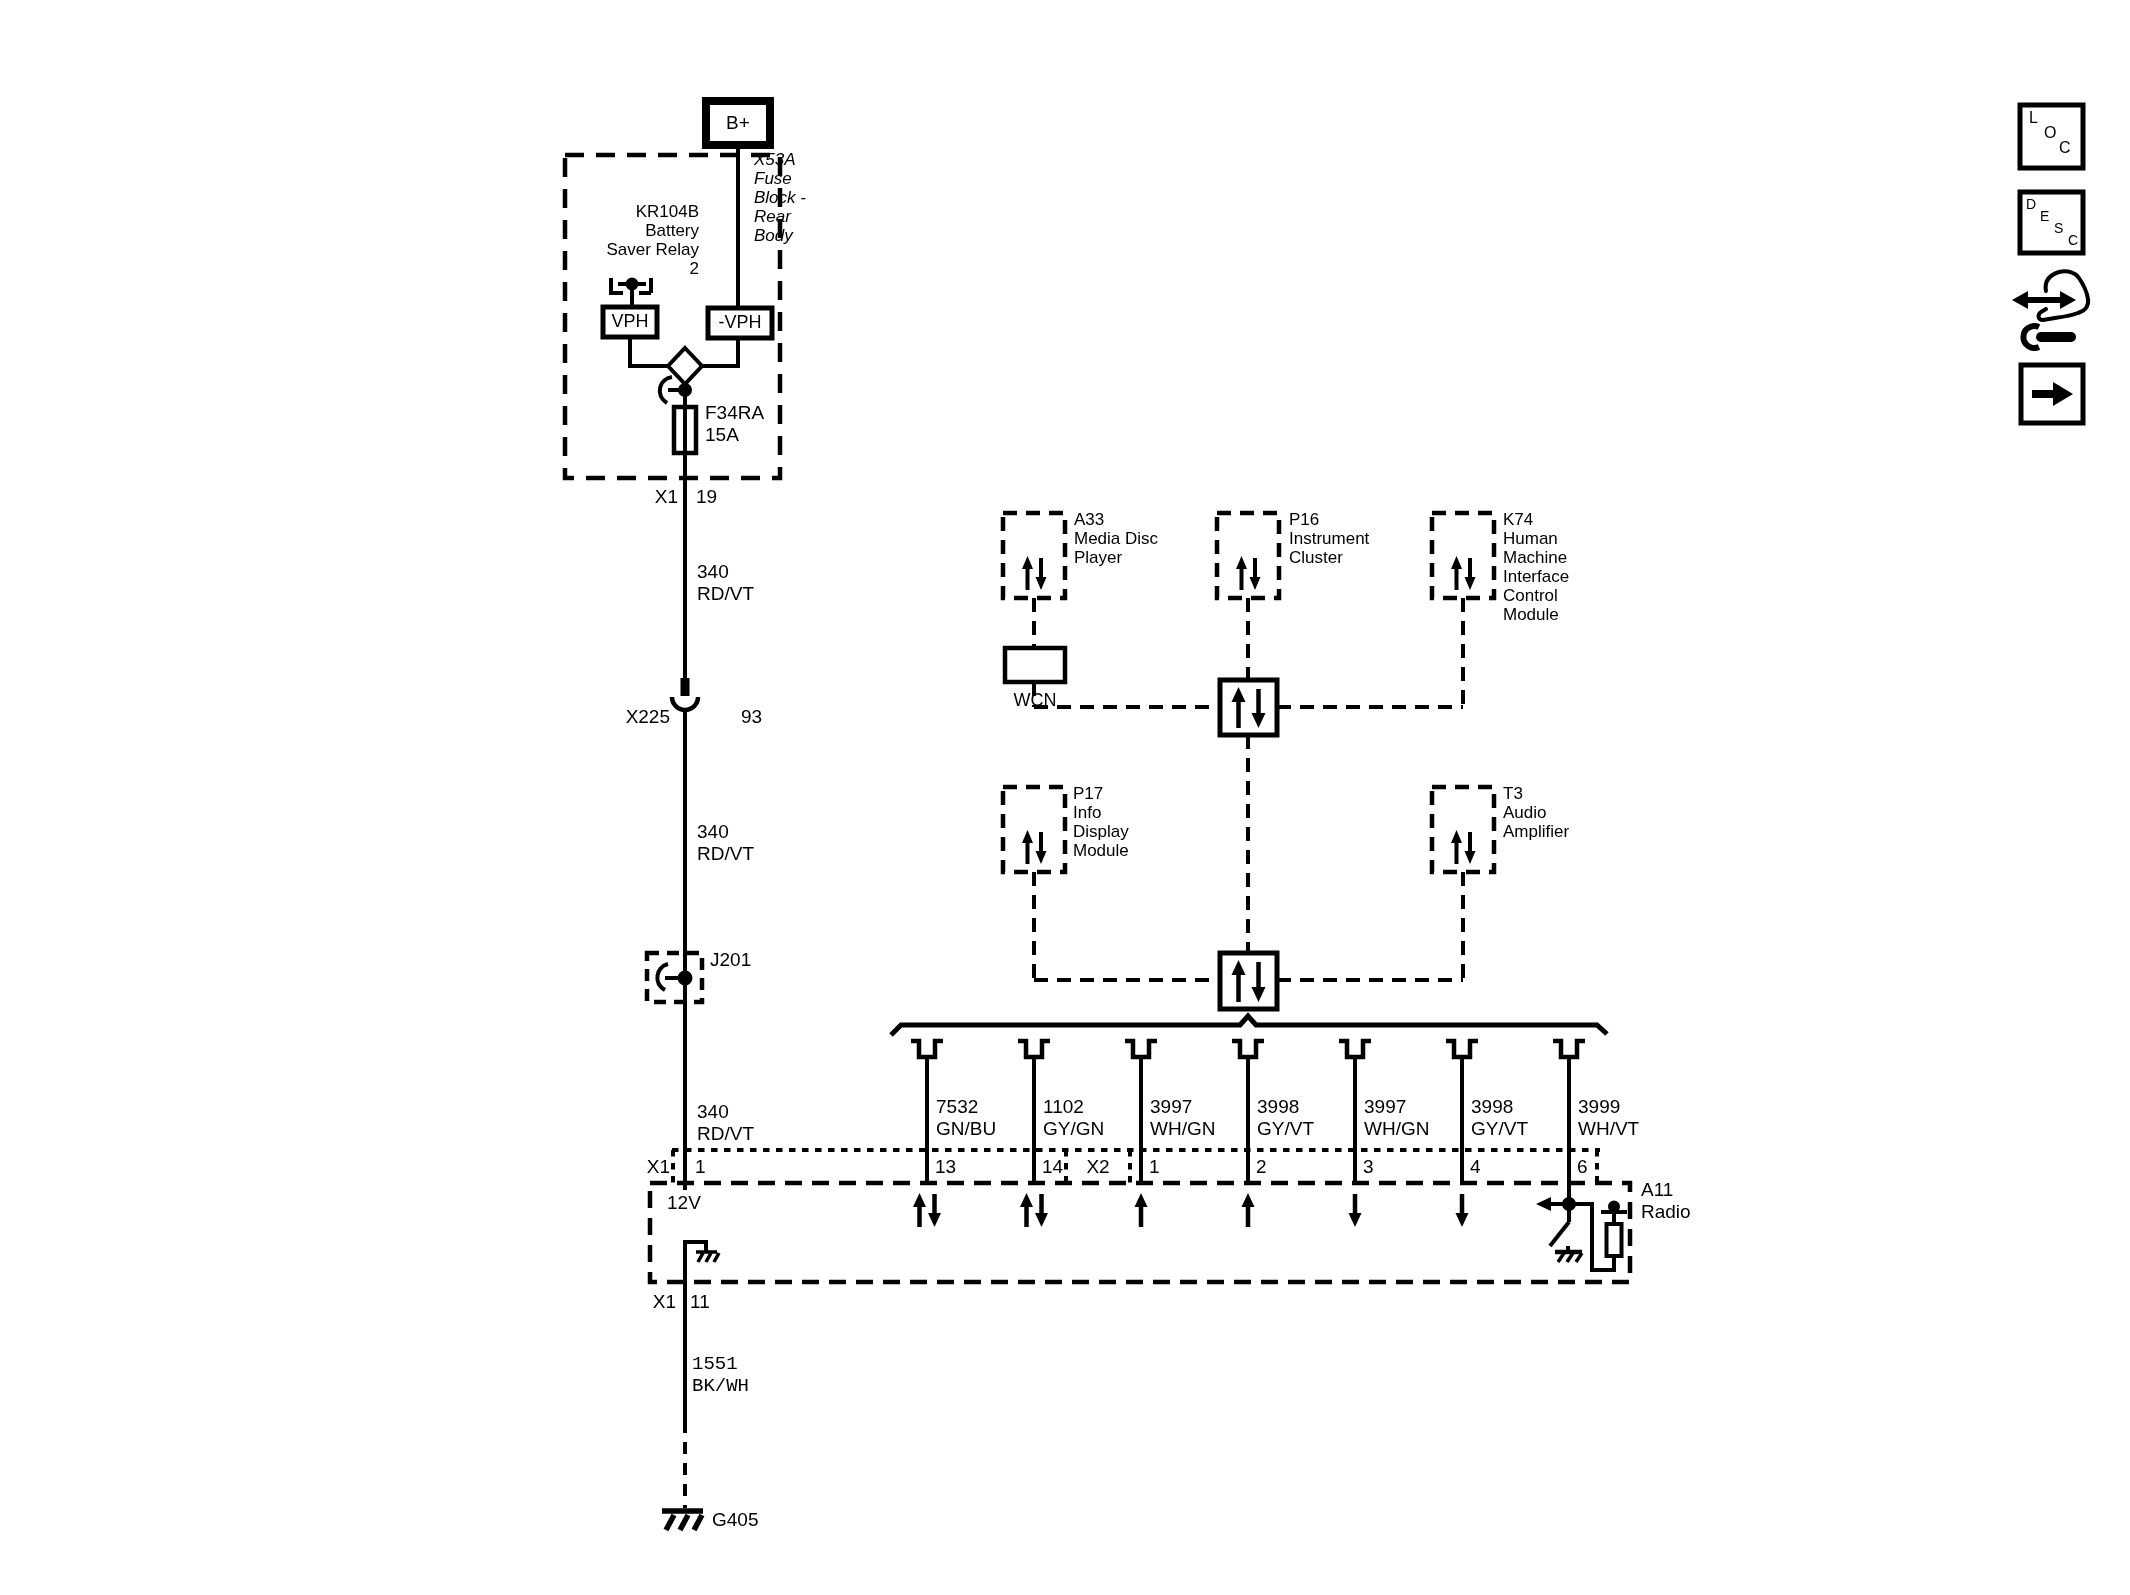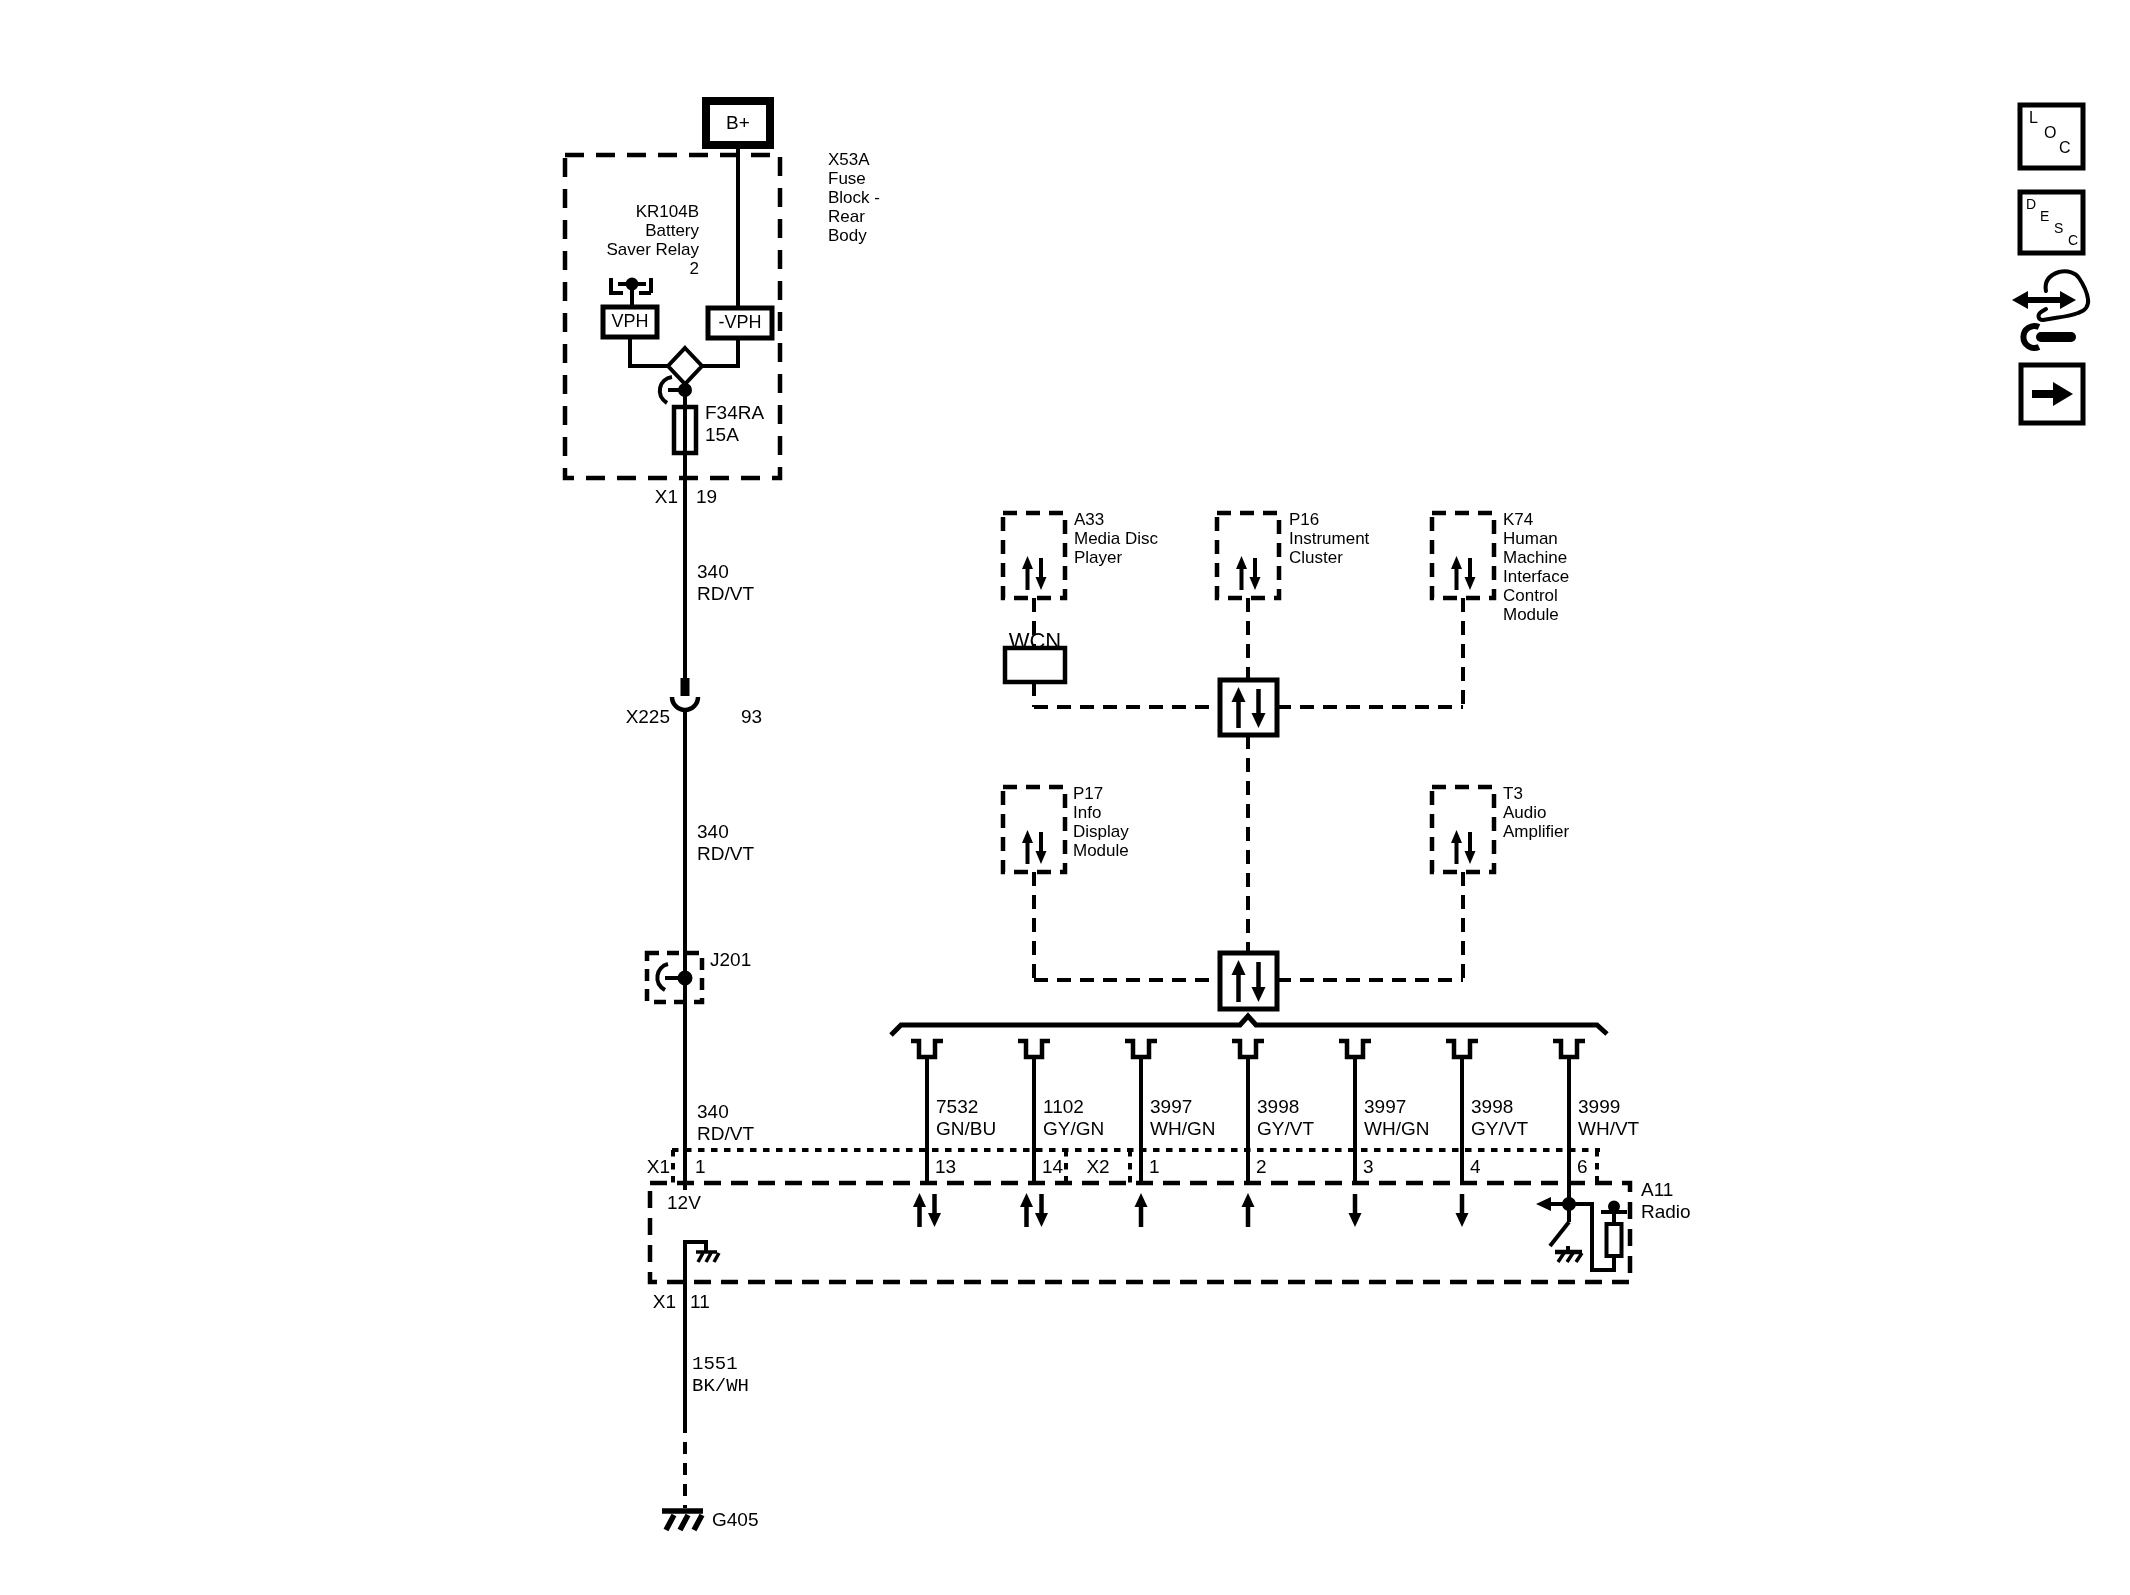--- a/index.html
+++ b/index.html
@@ -246,21 +246,21 @@
   </g>
   <g>
     <rect x="2021" y="365" width="62" height="58" stroke-width="5"></rect>
     <path d="M2032,394 H2055" stroke-width="8"></path>
     <polygon points="2073,394 2053,382 2053,406" fill="#000" stroke="none"></polygon>
   </g>
 </svg>
 
 <div class="lbl ctr" style="left:706px;top:101px;width:64px;height:44px;position:absolute;">B+</div>
 
-<div class="lbl sm" style="left:828px;top:150px;">X53A
+<div class="lbl sm" style="left:754px;top:150px;font-style:italic;">X53A
 Fuse
 Block -
 Rear
 Body</div>
 
 <div class="lbl sm tc" style="left:565px;top:202px;width:134px;text-align:right;">KR104B
 Battery
 Saver Relay
 2</div>
 
@@ -318,21 +318,21 @@
 Interface
 Control
 Module</div>
 <div class="lbl sm" style="left:1073px;top:784px;">P17
 Info
 Display
 Module</div>
 <div class="lbl sm" style="left:1503px;top:784px;">T3
 Audio
 Amplifier</div>
-<div class="lbl ctr" style="left:1005px;top:624px;width:60px;height:34px;position:absolute;font-size:22px;">WCN</div>
+<div class="lbl ctr" style="left:1005px;top:684px;width:60px;height:34px;position:absolute;font-size:18px;">WCN</div>
 
 <div class="lbl" style="left:936px;top:1096px;">7532
 GN/BU</div>
 <div class="lbl" style="left:1043px;top:1096px;">1102
 GY/GN</div>
 <div class="lbl" style="left:1150px;top:1096px;">3997
 WH/GN</div>
 <div class="lbl" style="left:1257px;top:1096px;">3998
 GY/VT</div>
 <div class="lbl" style="left:1364px;top:1096px;">3997

